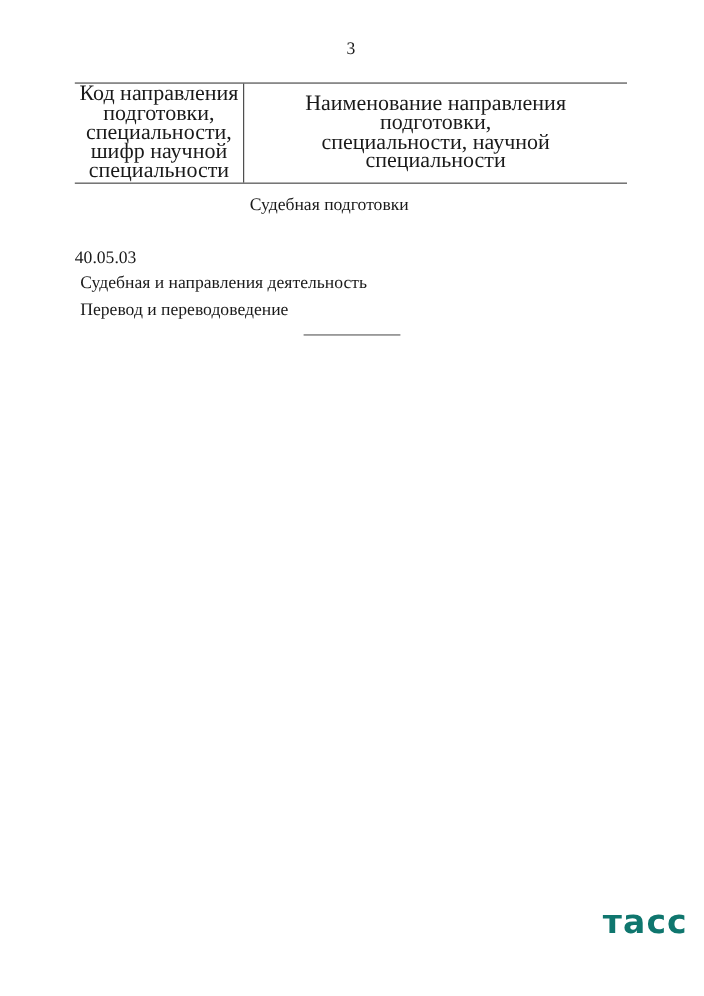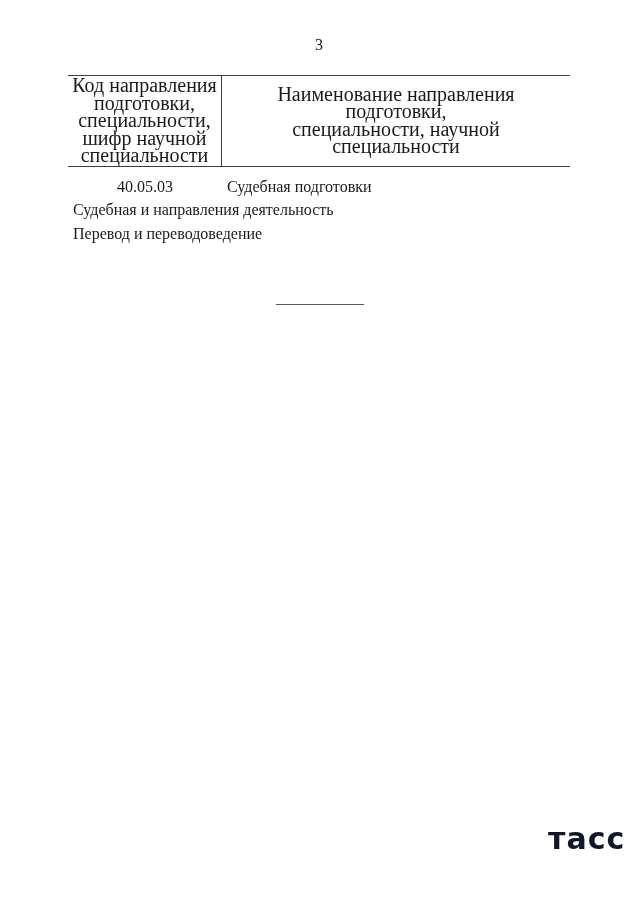--- a/index.html
+++ b/index.html
@@ -65,21 +65,22 @@
     padding-top: 8px;
   }
   .tr {
     display: flex;
     line-height: 23.5px;
   }
   .td {
     font-size: 16px;
   }
   .td.col1 {
-    text-align: center;
+    text-align: left;
+    margin-top: 48px;
   }
   .td.col2 {
     flex: 1 1 auto;
     padding-left: 5px;
   }
   .end-divider {
     position: absolute;
     top: 304px;
     left: 276px;
     width: 88px;
@@ -88,21 +89,21 @@
   }
   .watermark {
     position: absolute;
     top: 824px;
     left: 548px;
     font-family: "DejaVu Sans", sans-serif;
     font-weight: 700;
     font-size: 30px;
     line-height: 1;
     letter-spacing: 1px;
-    color: #0f172a;
+    color: #0f766e;
     user-select: none;
   }
 </style>
 </head>
 <body>
 
 <div class="page">
 
   <div class="page-number">3</div>
 

